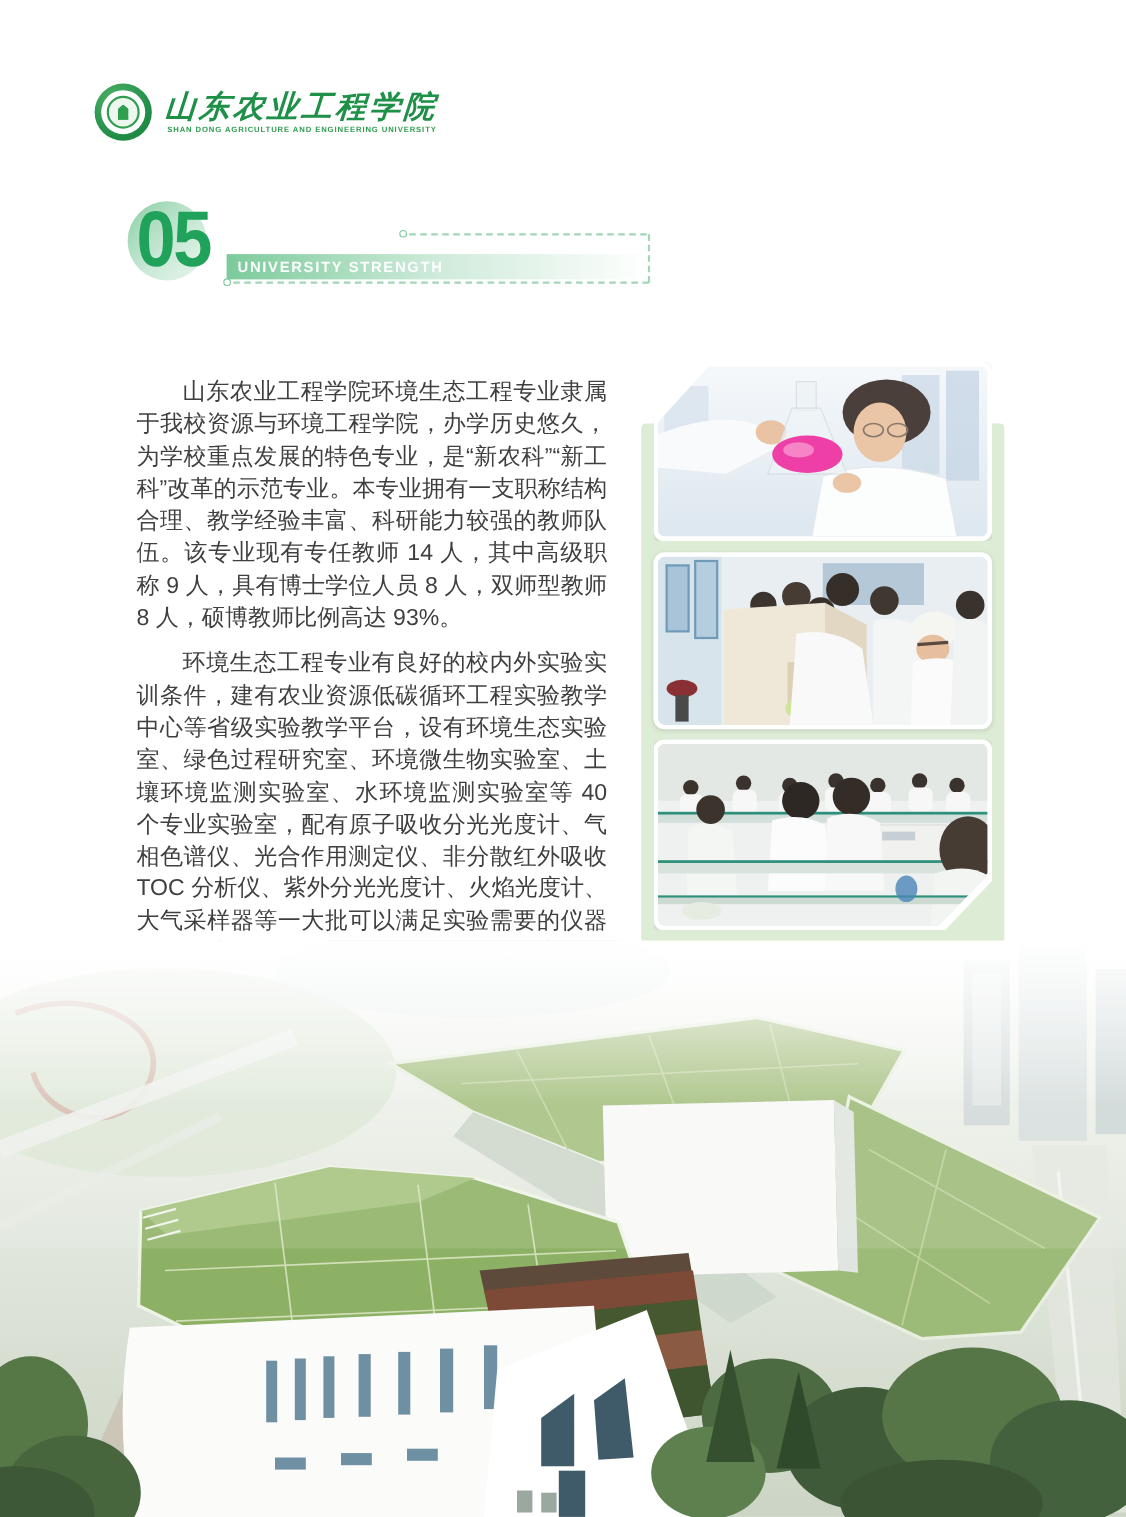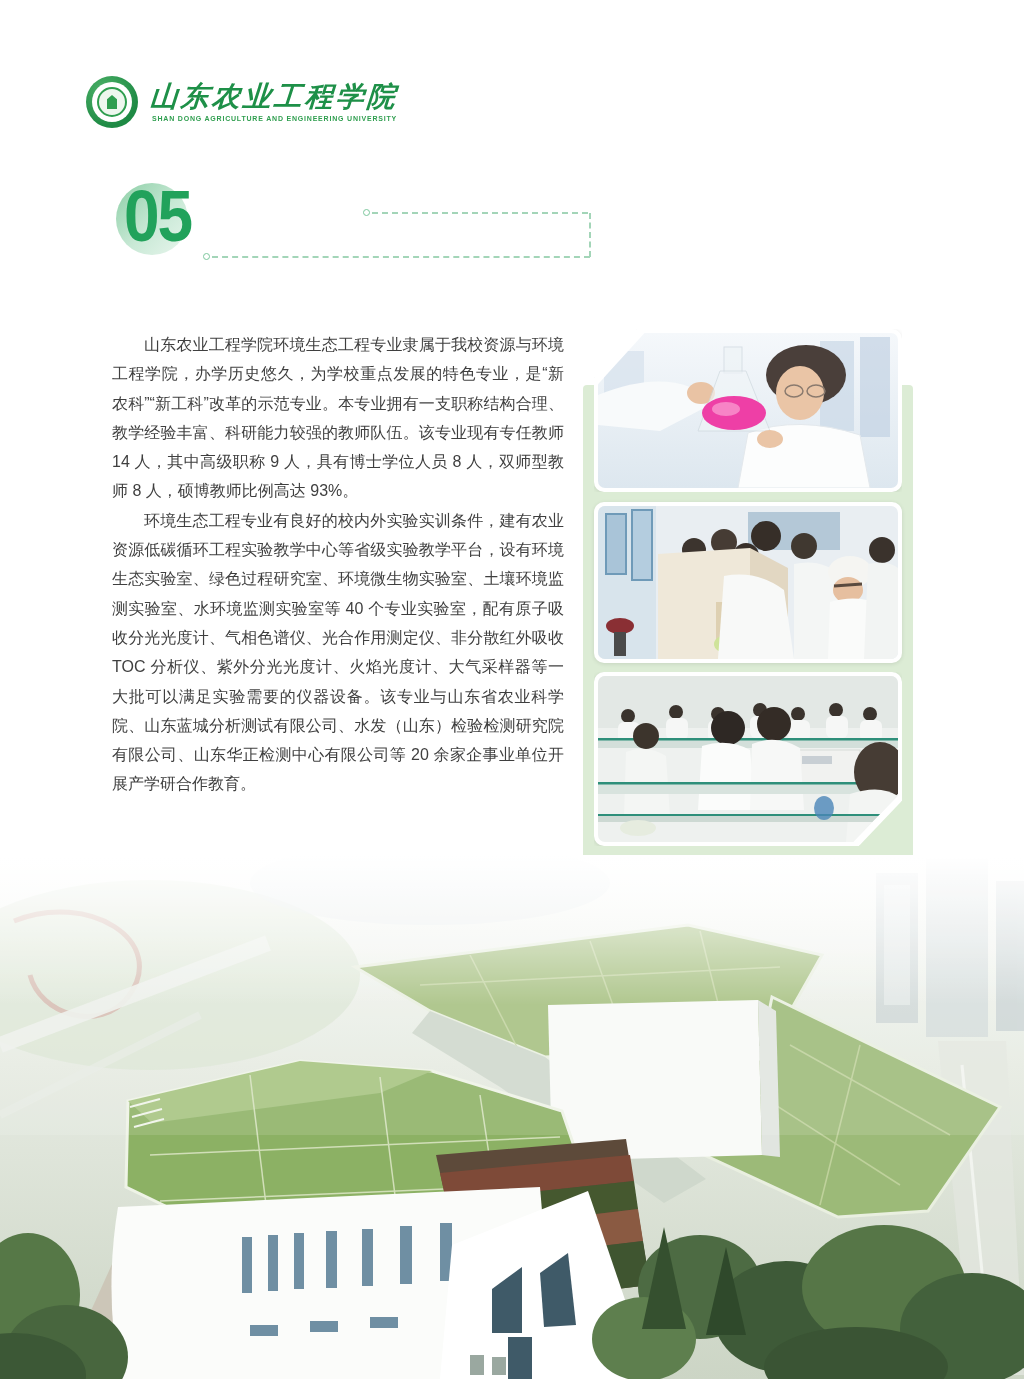--- a/index.html
+++ b/index.html
@@ -38,22 +38,22 @@
     letter-spacing:1.5px; color:rgba(255,255,255,0.95); font-weight:bold; }
   .dash-h { position:absolute; border-top:2px dashed #a3d5b8; height:0; }
   .dash-top { left:372px; top:212px; width:216px; }
   .dash-bottom { left:212px; top:256px; width:378px; }
   .dash-v { position:absolute; border-left:2px dashed #a3d5b8; width:0; left:589px; top:213px; height:44px; }
   .dot-ring { position:absolute; width:7px; height:7px; border:1.5px solid #7cc79d; border-radius:50%; background:#fff; }
   .dot-a { left:363px; top:209px; } .dot-b { left:203px; top:253px; }
 
   
   .text-col { position:absolute; left:112px; top:330px; width:452px; }
-  .text-col p { font-size:16px; line-height:29.3px; color:#3f3f3f; text-align:justify;
-    text-indent:2em; margin:0; }
+  .text-col p { font-size:21px; line-height:29.3px; color:#3f3f3f; text-align:justify;
+    text-indent:2em; margin:12px; }
 
   
   .panel { position:absolute; left:583px; top:385px; width:330px; height:478px;
     background:#dcecd5; border-radius:4px; }
   .photo { position:absolute; background:#ffffff; padding:4px; border-radius:10px;
     box-shadow:0 1px 4px rgba(0,0,0,0.10); }
   .photo .inner { width:100%; height:100%; border-radius:7px; overflow:hidden; }
   .photo svg { display:block; width:100%; height:100%; }
   .photo1 { left:594px; top:329px; width:308px; height:163px;
     clip-path:polygon(14% 0, 100% 0, 100% 100%, 0 100%, 0 30%); }
@@ -79,20 +79,23 @@
           <div class="emblem-glyph"></div>
         </div>
       </div>
     </div>
     <div class="logo-cn">山东农业工程学院</div>
     <div class="logo-en">SHAN DONG AGRICULTURE AND ENGINEERING UNIVERSITY</div>
   </div>
 
   <div class="num-circle"></div>
   <div class="num">05</div>
+  <div class="subtitle-bar">
+    <span>UNIVERSITY STRENGTH</span>
+  </div>
   <div class="dash-h dash-top"></div>
   <div class="dash-h dash-bottom"></div>
   <div class="dash-v"></div>
   <div class="dot-ring dot-a"></div>
   <div class="dot-ring dot-b"></div>
 
   <div class="text-col">
     <p>山东农业工程学院环境生态工程专业隶属于我校资源与环境工程学院，办学历史悠久，为学校重点发展的特色专业，是“新农科”“新工科”改革的示范专业。本专业拥有一支职称结构合理、教学经验丰富、科研能力较强的教师队伍。该专业现有专任教师 14 人，其中高级职称 9 人，具有博士学位人员 8 人，双师型教师 8 人，硕博教师比例高达 93%。</p>
     <p>环境生态工程专业有良好的校内外实验实训条件，建有农业资源低碳循环工程实验教学中心等省级实验教学平台，设有环境生态实验室、绿色过程研究室、环境微生物实验室、土壤环境监测实验室、水环境监测实验室等 40 个专业实验室，配有原子吸收分光光度计、气相色谱仪、光合作用测定仪、非分散红外吸收 TOC 分析仪、紫外分光光度计、火焰光度计、大气采样器等一大批可以满足实验需要的仪器设备。该专业与山东省农业科学院、山东蓝城分析测试有限公司、水发（山东）检验检测研究院有限公司、山东华正检测中心有限公司等 20 余家企事业单位开展产学研合作教育。</p>
   </div>

